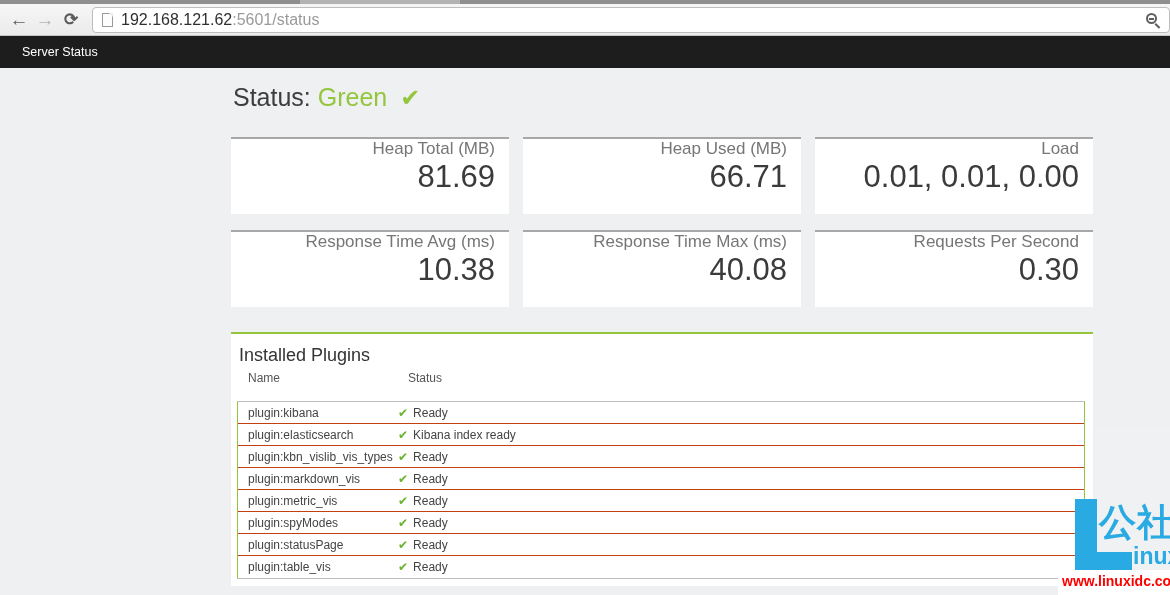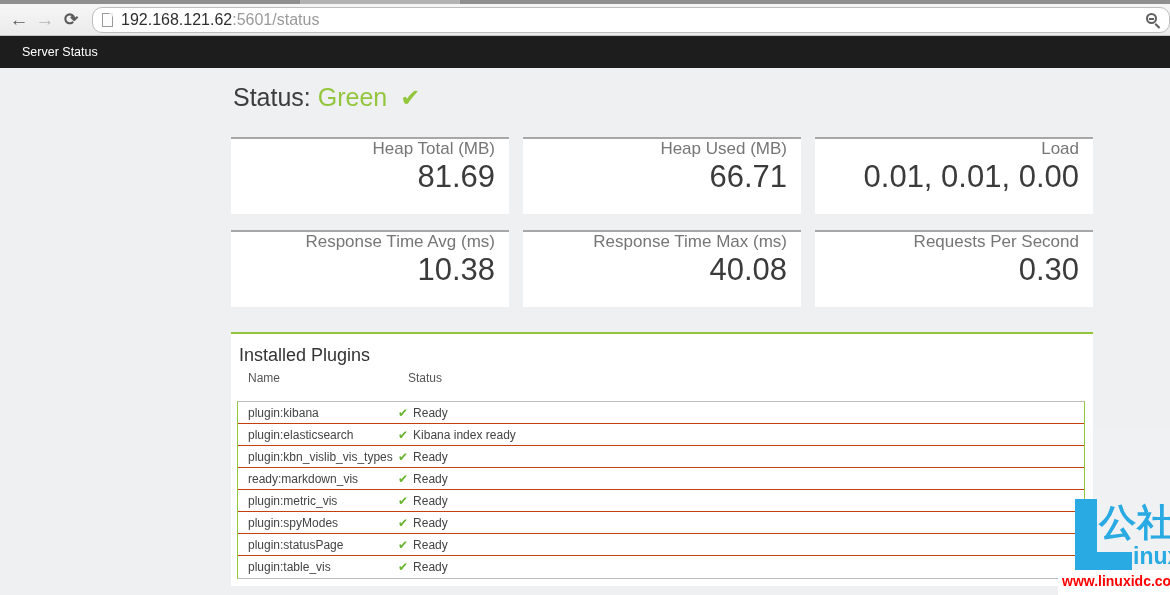--- a/index.html
+++ b/index.html
@@ -10,21 +10,21 @@
   .win-strip { position:relative; height:4px; background:#8f8f8f; }
   .win-strip .tab-hint { position:absolute; left:300px; top:0; width:160px; height:4px; background:#b3b3b3; }
   .toolbar { position:relative; height:32px; background:linear-gradient(#f6f6f6,#ebebeb);
     border-bottom:1px solid #c4c4c4; display:flex; align-items:center; }
   .nav-btn { width:26px; text-align:center; font-size:19px; font-weight:bold; color:#5a5a5a;
     cursor:pointer; line-height:26px; user-select:none; }
   .nav-btn.back { margin-left:6px; }
   .nav-btn.fwd { color:#b4b4b4; }
   .nav-btn.reload { font-size:17px; }
   .url-bar { position:absolute; left:92px; right:0; top:3px; height:26px; background:#fff;
-    border:1px solid #bdbdbd; border-radius:10px; display:flex; align-items:center; }
+    border:1px solid #bdbdbd; border-radius:4px; display:flex; align-items:center; }
   .doc-icon { width:11px; height:14px; margin:0 8px 0 9px; background:#fdfdfd; border:1px solid #9a9a9a;
     position:relative; }
   .doc-icon::after { content:""; position:absolute; right:-1px; top:-1px; width:0; height:0;
     border-left:4px solid transparent; border-top:4px solid #e9e9e9; }
   .url-text { font-size:16px; color:#2f2f2f; white-space:nowrap; }
   .url-text .path { color:#9a9a9a; }
   .zoom-out-icon { position:absolute; right:12px; top:5px; width:11px; height:11px;
     border:2px solid #5f5f5f; border-radius:50%; }
   .zoom-out-icon::before { content:""; position:absolute; left:1px; top:3px; width:5px; height:1.5px; background:#5f5f5f; }
   .zoom-out-icon::after { content:""; position:absolute; left:8px; top:8px; width:6px; height:2px;
@@ -155,21 +155,21 @@
           </span>
       </div>
       <div class="plugin-row">
         <span class="cell-name">plugin:kbn_vislib_vis_types</span>
         <span class="cell-status">
             <span class="row-check">✔</span>
             <span>Ready</span>
           </span>
       </div>
       <div class="plugin-row">
-        <span class="cell-name">ready:markdown_vis</span>
+        <span class="cell-name">plugin:markdown_vis</span>
         <span class="cell-status">
             <span class="row-check">✔</span>
             <span>Ready</span>
           </span>
       </div>
       <div class="plugin-row">
         <span class="cell-name">plugin:metric_vis</span>
         <span class="cell-status">
             <span class="row-check">✔</span>
             <span>Ready</span>

